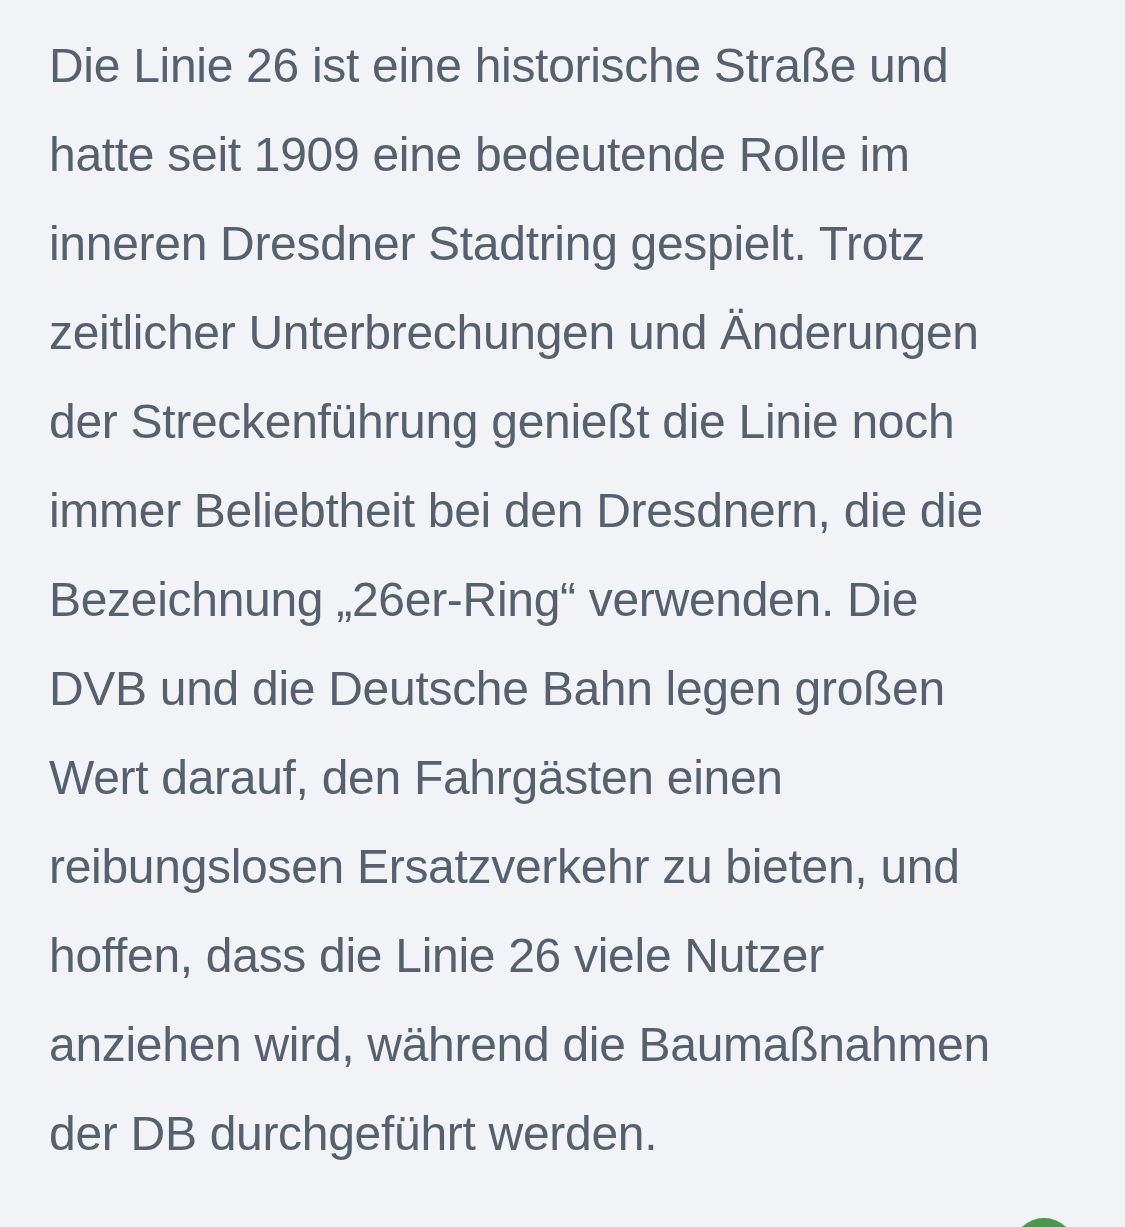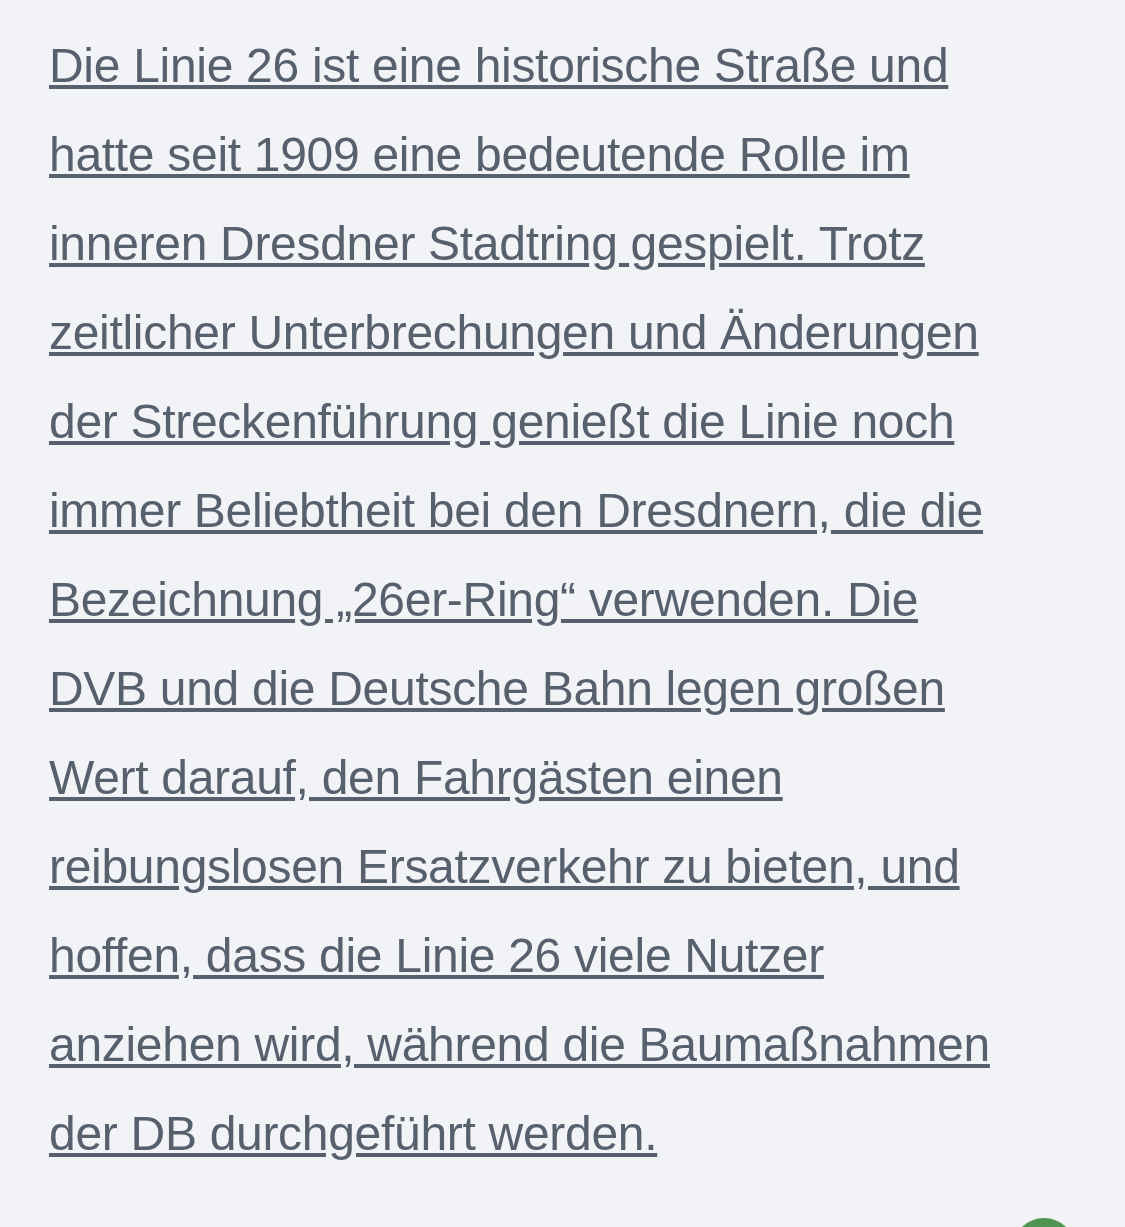--- a/index.html
+++ b/index.html
@@ -19,21 +19,20 @@
     left: 0;
     top: 0;
     width: 1125px;
     box-sizing: border-box;
     padding: 21px 40px 0 49px;
     font-size: 48px;
     line-height: 89px;
     letter-spacing: -0.3px;
     color: #57606d;
     white-space: pre;
-    text-decoration: underline;
   }
   .fab-scroll-down {
     position: absolute;
     left: 1012px;
     top: 1218px;
     width: 64px;
     height: 64px;
     border-radius: 50%;
     background: #4e9551;
     border: none;

